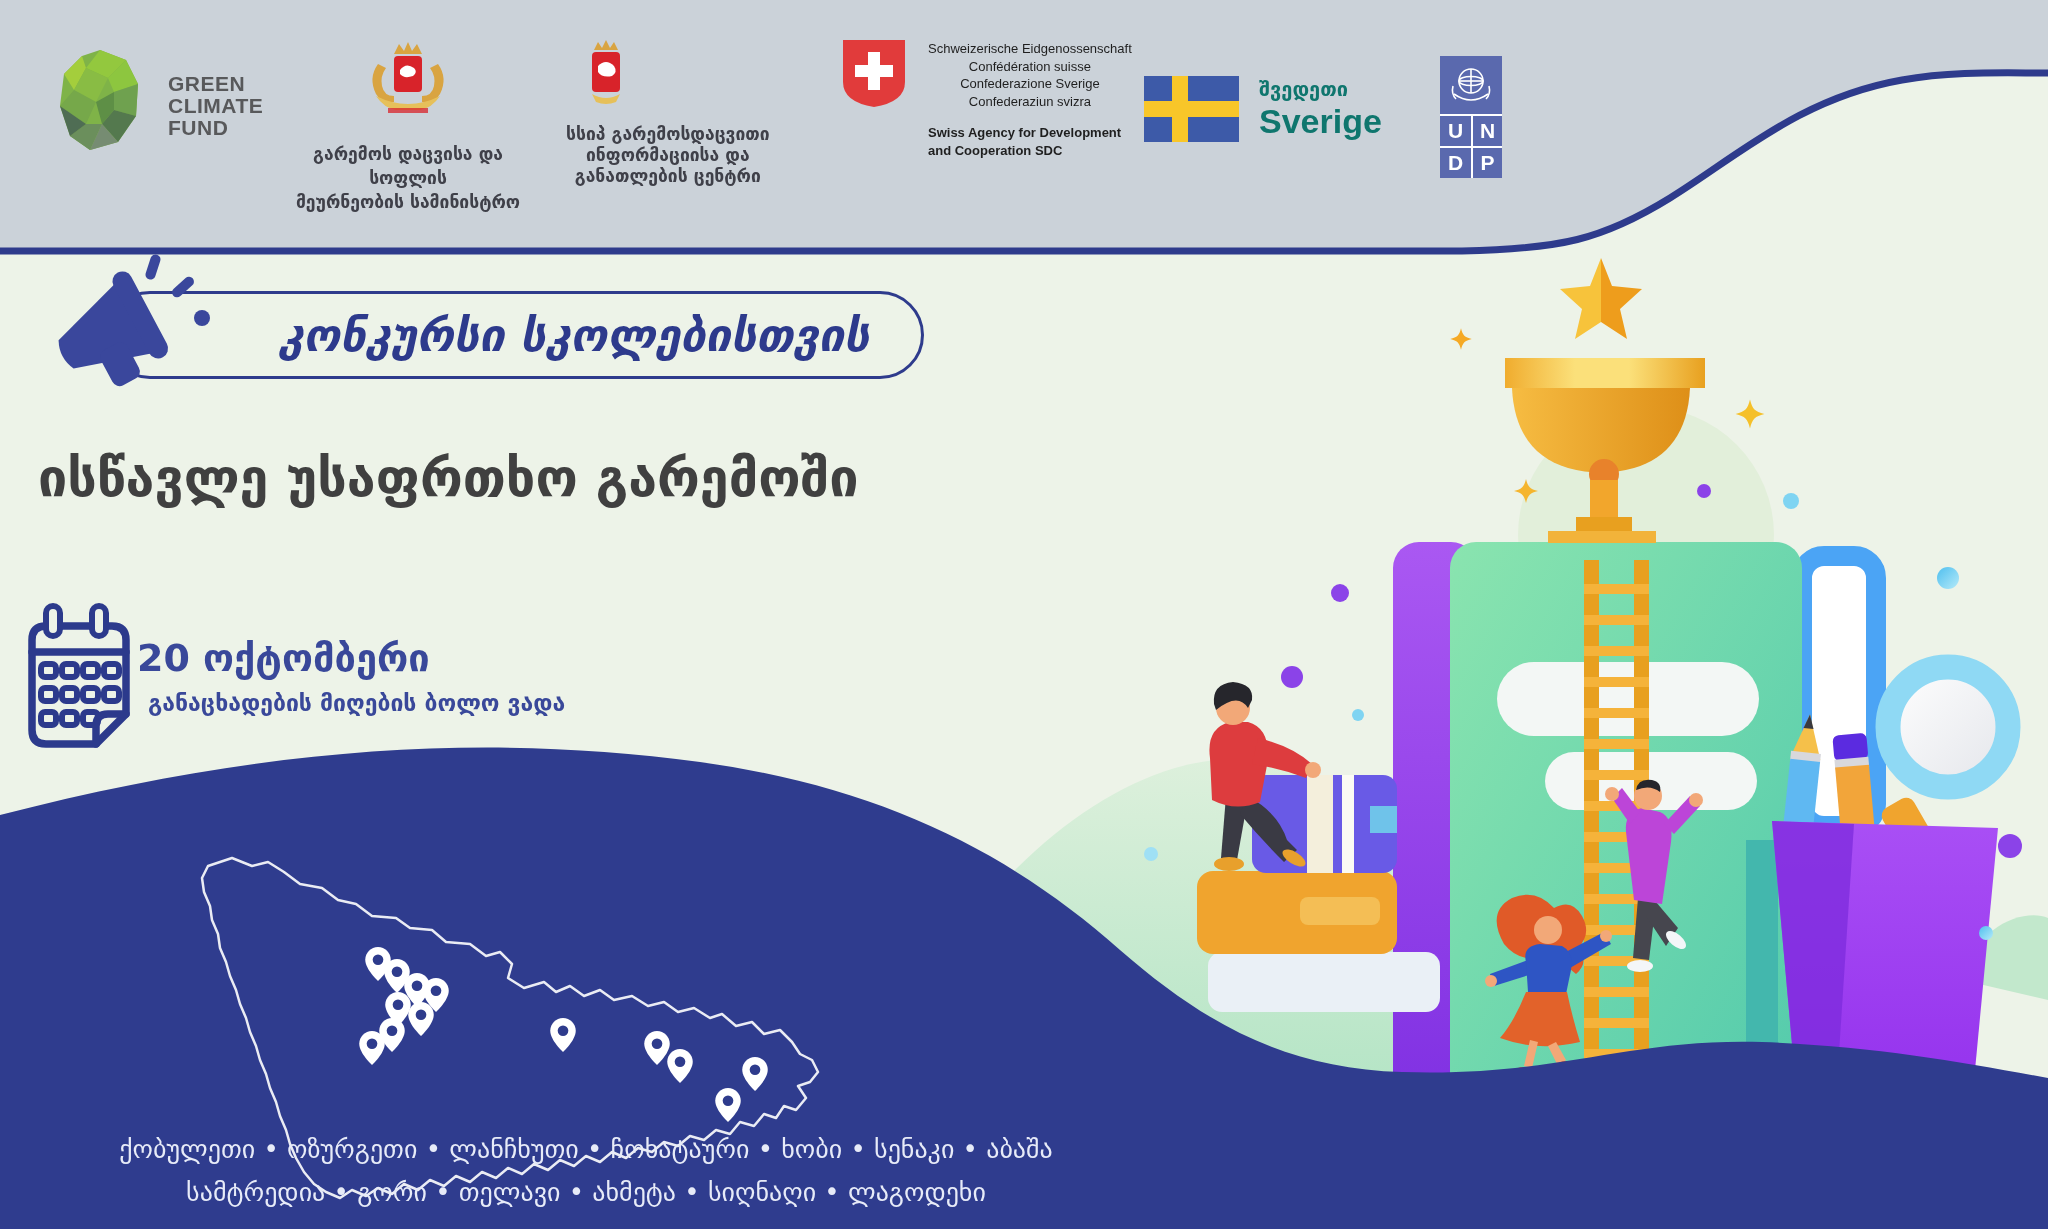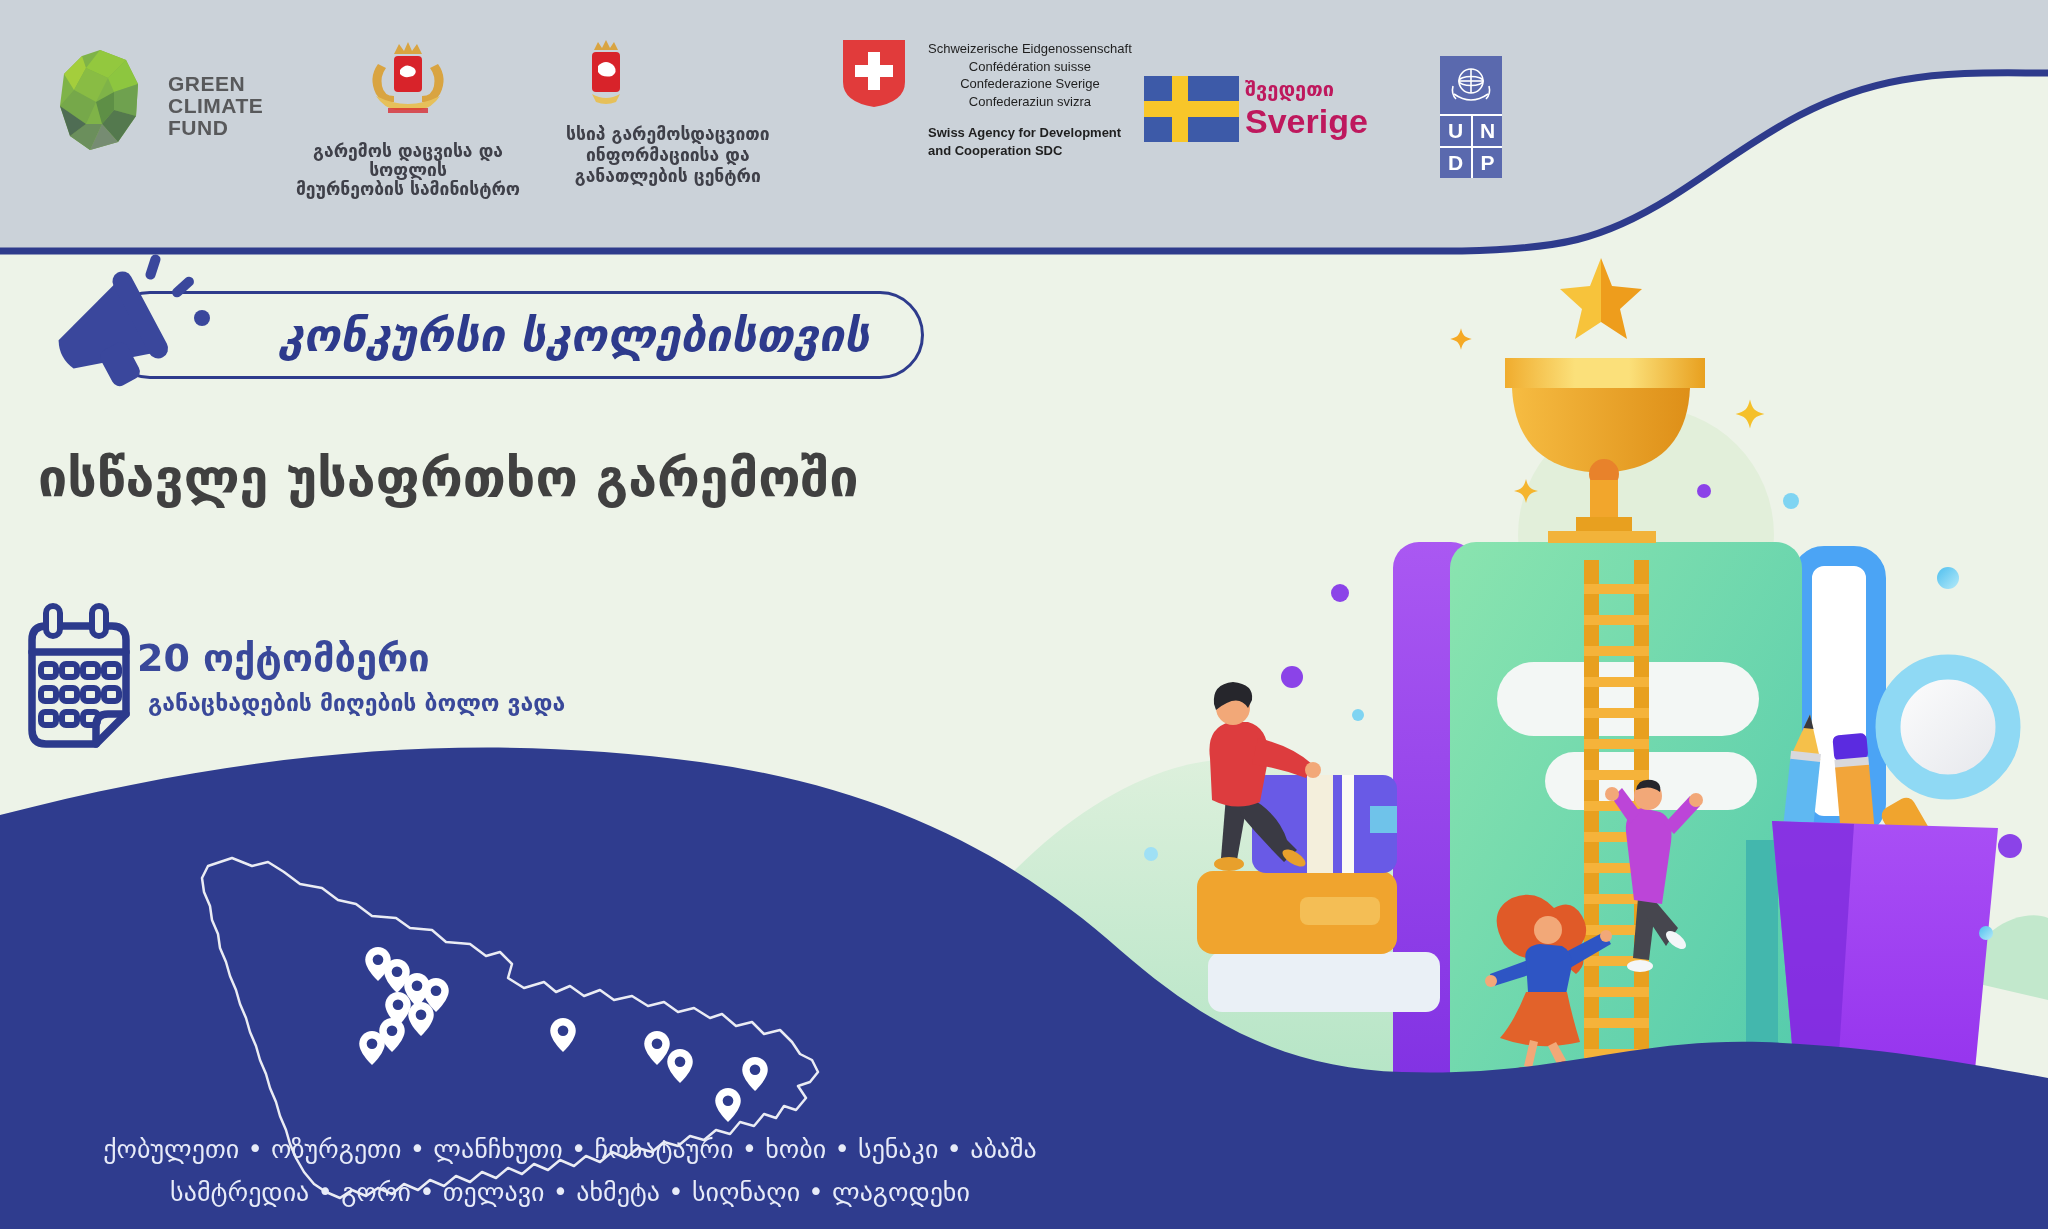--- a/index.html
+++ b/index.html
@@ -9,51 +9,51 @@
   }
   .stage svg{display:block;}
   #scene{position:absolute;left:0;top:0;z-index:0;}
   .abs{position:absolute;z-index:2;}
   
   .logo-gcf{left:56px;top:40px;display:flex;align-items:center;height:132px;}
   .gcf-text{margin-left:24px;font-family:"Liberation Sans",sans-serif;font-weight:bold;
             font-size:21px;line-height:22px;letter-spacing:.5px;color:#58595B;}
   .logo-moepa{left:288px;top:34px;width:240px;display:flex;flex-direction:column;align-items:center;}
   .moepa-text{margin-top:4px;text-align:center;font-size:17.5px;font-weight:bold;
-              line-height:19px;color:#3F4049;}
+              line-height:24px;color:#3F4049;}
   .logo-eiec{left:566px;top:34px;display:flex;flex-direction:column;}
   .eiec-crest{margin-left:10px;}
   .eiec-text{margin-top:6px;font-size:17.5px;font-weight:bold;line-height:21px;color:#3F4049;text-align:center;}
   .logo-sdc{left:842px;top:40px;display:flex;}
   .sdc-text{margin-left:22px;font-family:"Liberation Sans",sans-serif;color:#1F1F1F;}
   .sdc-line{font-size:13px;line-height:17.5px;text-align:center;}
   .sdc-bold{font-size:13px;line-height:17.5px;font-weight:bold;}
   .sdc-gap{height:14px;}
   .logo-sweden{left:1144px;top:76px;display:flex;}
-  .sweden-text{margin-left:6px;color:#be185d;}
+  .sweden-text{margin-left:20px;color:#0f766e;}
   .sweden-ka{font-size:20px;font-weight:bold;margin-top:1px;}
   .sweden-lat{font-family:"Liberation Sans",sans-serif;font-size:34px;font-weight:bold;margin-top:1px;}
   .logo-undp{left:1440px;top:56px;width:62px;background:#5A69AE;}
   .undp-grid{display:grid;grid-template-columns:1fr 1fr;}
   .undp-cell{height:30px;border-top:2px solid #fff;display:flex;align-items:center;justify-content:center;
              font-family:"Liberation Sans",sans-serif;font-weight:bold;font-size:21px;color:#fff;}
   .undp-cell.rightcol{border-left:2px solid #fff;}
   
   .badge-pill{left:106px;top:291px;width:818px;height:88px;box-sizing:border-box;
     border:3.5px solid #2E3B8C;border-radius:46px;display:flex;align-items:center;
     justify-content:center;padding-left:118px;white-space:nowrap;
     font-size:45px;font-weight:700;color:#2D3A8C;font-style:italic;}
   .megaphone{left:40px;top:246px;z-index:3;}
   
   .main-title{left:38px;top:448px;font-size:52px;font-weight:700;color:#404040;white-space:nowrap;}
   .calendar{left:26px;top:602px;}
   .deadline-date{left:137px;top:636px;font-size:38px;font-weight:700;color:#39489A;white-space:nowrap;}
   .deadline-note{left:148px;top:690px;font-size:23px;font-weight:700;color:#39489A;white-space:nowrap;}
   
-  .cities{left:0;top:1128px;width:1140px;text-align:center;color:#E7EBF8;
+  .cities{left:16px;top:1128px;width:1140px;text-align:center;color:#E7EBF8;
           font-size:26px;line-height:43px;font-weight:400;}
 </style>
 </head>
 <body>
 
 <div class="stage">
 
   <svg id="scene" width="2048" height="1229" viewBox="0 0 2048 1229">
     <defs>
       <linearGradient id="gBook" x1="0" y1="0" x2="1" y2="1">

